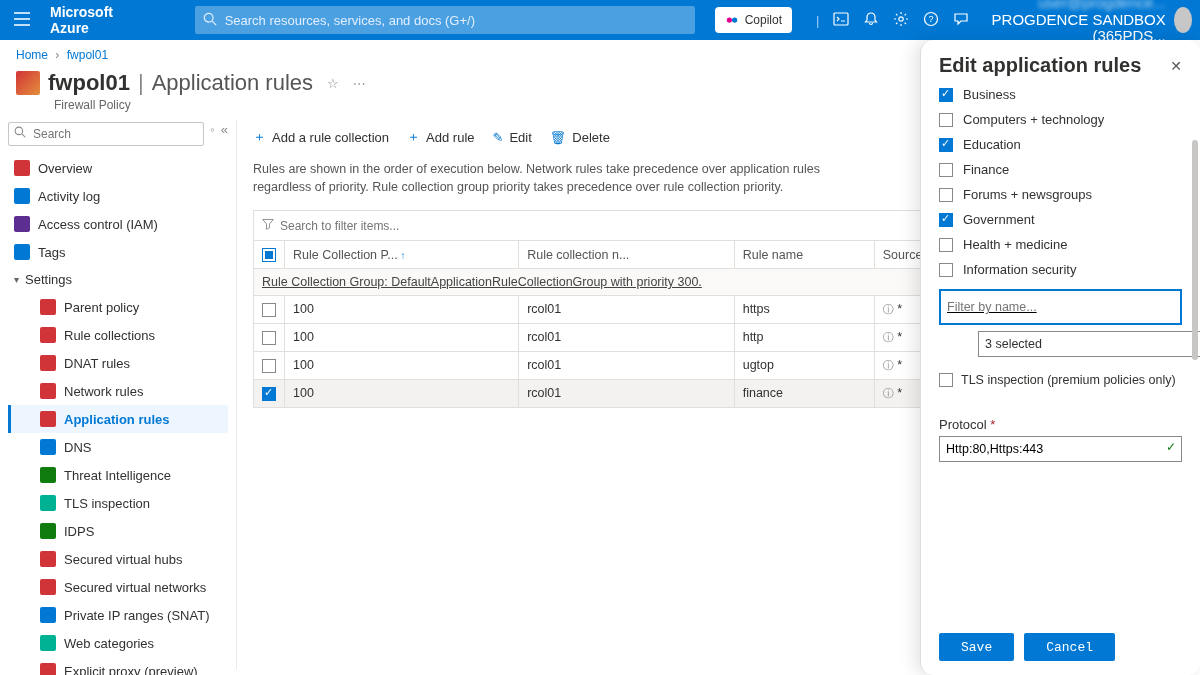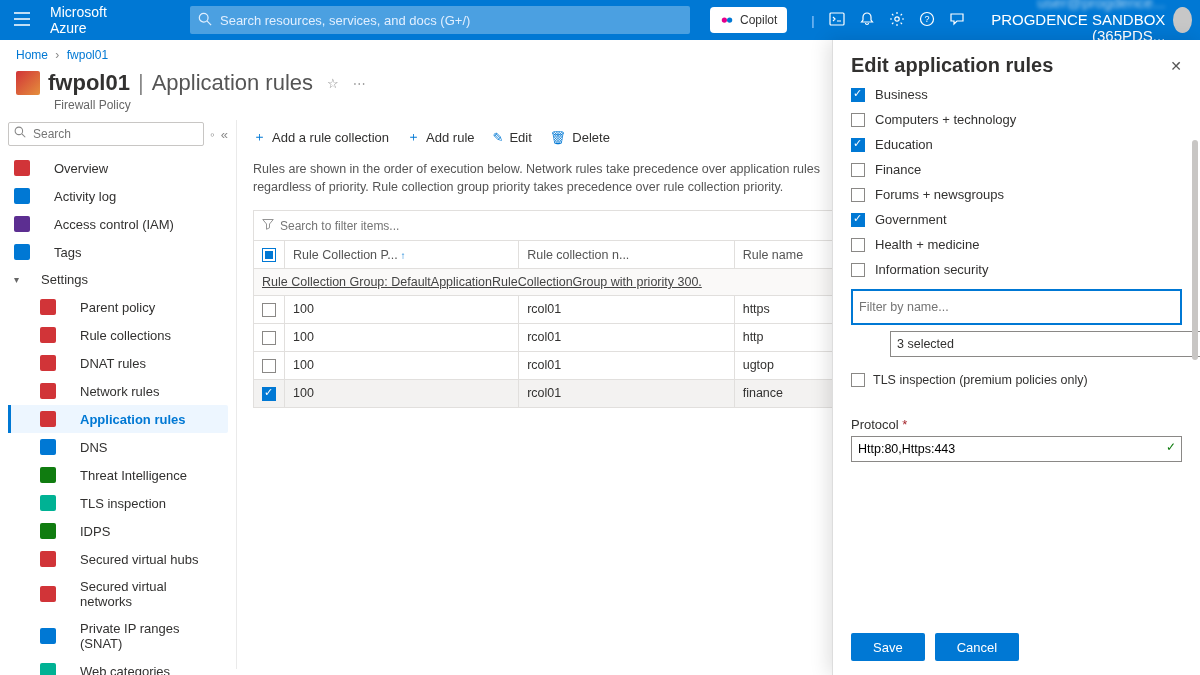--- a/index.html
+++ b/index.html
@@ -1,21 +1,21 @@
 <!DOCTYPE html>
 <html><head>
 <meta charset="utf-8">
 <style>
 * { box-sizing: border-box; margin: 0; padding: 0; }
 body { font-family: "Segoe UI", Arial, sans-serif; font-size: 13px; color: #323130; width: 1200px; height: 675px; overflow: hidden; background: #fff; position: relative; }
 
 
 .topbar { height: 40px; background: #0078d4; display: flex; align-items: center; color: #fff; padding: 0 8px; gap: 10px; }
 .hamburger { padding: 6px; cursor: pointer; }
-.brand { font-weight: 400; font-size: 14px; margin-left: 4px; }
+.brand { font-weight: 700; font-size: 14px; margin-left: 4px; }
 .searchbox { flex: 0 0 500px; margin-left: 60px; position: relative; }
 .searchbox input { width: 100%; height: 28px; border: none; border-radius: 2px; background: #4ba0e1; color: #0f172a; padding: 0 10px 0 30px; font-size: 13px; }
 .searchbox input::placeholder { color: #e1efff; }
 .searchbox .sicon { position: absolute; left: 8px; top: 6px; color: #e1efff; }
 .spacer { flex: 1; }
 .copilot-btn { background: #fff; color: #333; border-radius: 4px; height: 26px; padding: 0 10px; display: flex; align-items: center; gap: 6px; font-size: 12px; cursor: pointer; }
 .tb-icons { display: flex; align-items: center; gap: 14px; margin-left: 14px; }
 .tb-icons .ic { cursor: pointer; }
 .account { display: flex; align-items: center; gap: 8px; margin-left: 10px; font-size: 15px; }
 .account .acct-text { text-align: right; line-height: 1.1; }
@@ -31,28 +31,28 @@
 .page-head { display: flex; align-items: center; gap: 8px; padding: 4px 16px 2px; }
 .page-head .polyicon { width: 24px; height: 24px; background: linear-gradient(135deg,#d13438,#e58f3c); border-radius: 2px; }
 .page-head h1 { font-size: 22px; font-weight: 600; display: flex; align-items: baseline; gap: 8px; }
 .page-head .sub { color: #555; font-weight: 400; }
 .page-sub { padding: 0 16px 8px 54px; font-size: 12px; color: #666; }
 
 .twocol { display: flex; height: calc(675px - 40px - 28px - 38px - 20px); }
 
 
 .nav { width: 236px; padding: 0 8px; }
-.nav-search-row { display: flex; align-items: center; gap: 6px; margin: 2px 0 8px; }
+.nav-search-row { display: flex; gap: 6px; margin: 2px 0 8px; }
 .nav-search { flex: 1; position: relative; }
 .nav-search input { width: 100%; height: 24px; border: 1px solid #c8c6c4; border-radius: 2px; padding: 0 6px 0 24px; font-size: 12px; }
 .nav-search .sicon { position: absolute; left: 6px; top: 4px; color: #888; }
 .nav-pin { color: #888; cursor: pointer; }
 .nav-collapse { color: #888; cursor: pointer; }
 .nav ul { list-style: none; }
-.nav li { display: flex; align-items: center; gap: 24px; padding: 6px 6px; font-size: 13px; cursor: pointer; border-radius: 2px; }
+.nav li { display: flex; align-items: center; gap: 8px; padding: 6px 6px; font-size: 13px; cursor: pointer; border-radius: 2px; }
 .nav li .nicon { width: 16px; height: 16px; flex-shrink: 0; }
 .nav li.indent { padding-left: 32px; }
 .nav li.expandable::before { content: "▾"; font-size: 10px; color: #666; margin-right: -2px; }
 .nav li.selected { background: #edf6ff; font-weight: 600; color: #0078d4; position: relative; }
 .nav li.selected::before { content: ""; position: absolute; left: 0; top: 0; bottom: 0; width: 3px; background: #0078d4; }
 
 
 .main { flex: 1; border-left: 1px solid #eaeaea; padding: 0 16px; position: relative; overflow: hidden; }
 .toolbar { display: flex; align-items: center; gap: 18px; padding: 8px 0; font-size: 13px; color: #323130; }
 .toolbar .tbtn { display: flex; align-items: center; gap: 6px; cursor: pointer; }
@@ -69,38 +69,38 @@
 table.rules tr.grouprow td { background: #faf9f8; font-weight: 400; color: #444; text-decoration: underline; }
 table.rules tr.sel td { background: #f3f2f1; }
 .chk { width: 14px; height: 14px; border: 1px solid #8a8886; display: inline-block; vertical-align: middle; position: relative; }
 .chk.checked { background: #0078d4; border-color: #0078d4; }
 .chk.checked::after { content: "✓"; color: #fff; font-size: 11px; position: absolute; top: -2px; left: 1px; }
 .chk.mixed { border: 1px solid #0078d4; }
 .chk.mixed::after { content: ""; position: absolute; left: 2px; right: 2px; top: 2px; bottom: 2px; background: #0078d4; }
 .srcico { color: #888; font-size: 11px; }
 
 
-.panel { position: absolute; top: 40px; right: 0; bottom: 0; width: 368px; background: #fff; border-left: 1px solid #ddd; box-shadow: -4px 0 18px rgba(0,0,0,.12); display: flex; flex-direction: column; }
+.panel { position: absolute; top: 40px; right: 0; bottom: 0; width: 280px; background: #fff; border-left: 1px solid #ddd; box-shadow: -4px 0 18px rgba(0,0,0,.12); display: flex; flex-direction: column; border-radius: 13px; }
 .panel-head { padding: 14px 18px 10px; display: flex; align-items: center; }
 .panel-head h2 { font-size: 20px; font-weight: 600; flex: 1; }
 .panel-close { cursor: pointer; font-size: 14px; color: #555; }
 .panel-body { padding: 0 18px; flex: 1; overflow: auto; }
 .catlist { list-style: none; display: flex; flex-direction: column; gap: 10px; margin-bottom: 12px; }
 .catlist li { display: flex; align-items: center; gap: 10px; font-size: 13px; }
-.filter-input { width: 100%; height: 26px; border: 2px solid #0078d4; padding: 16px 6px; font-size: 12.5px; }
+.filter-input { width: 100%; height: 26px; border: 2px solid #0078d4; padding: 16px 6px; font-size: 12.5px; text-decoration: underline; }
 .sel-dd { margin-top: 6px; width: 100%; height: 26px; border: 1px solid #8a8886; padding: 0 6px; font-size: 12.5px; display: flex; align-items: center; justify-content: space-between; cursor: pointer; margin-left: 39px; }
 .sel-dd .chev { color: #666; }
 .tls-row { margin-top: 16px; display: flex; align-items: center; gap: 8px; font-size: 12.5px; }
 .section-label { margin-top: 30px; font-size: 13px; }
 .section-label .req { color: #a4262c; }
 .proto-input { width: 100%; height: 26px; border: 1px solid #8a8886; padding: 0 6px; font-size: 12.5px; margin-top: 4px; }
 .proto-wrap { position: relative; }
 .proto-check { position: absolute; right: 6px; top: 8px; color: #107c10; font-size: 12px; }
 .panel-foot { padding: 14px 18px; display: flex; gap: 10px; }
-.btn { height: 28px; padding: 0 22px; border: none; font-size: 13px; cursor: pointer; border-radius: 2px; }
+.btn { height: 28px; padding: 0 22px; border: none; font-size: 13px; cursor: pointer; border-radius: 2px; font-family: Liberation Mono, monospace; }
 .btn.primary { background: #0078d4; color: #fff; }
 .btn.secondary { background: #0078d4; color: #fff; }
 .nicon.box { border-radius:2px; }
 
 
 .panel-scroll { position:absolute; right:2px; top:100px; width:6px; height:220px; background:#c8c6c4; border-radius:3px; }
 </style>
 </head>
 <body>
 

